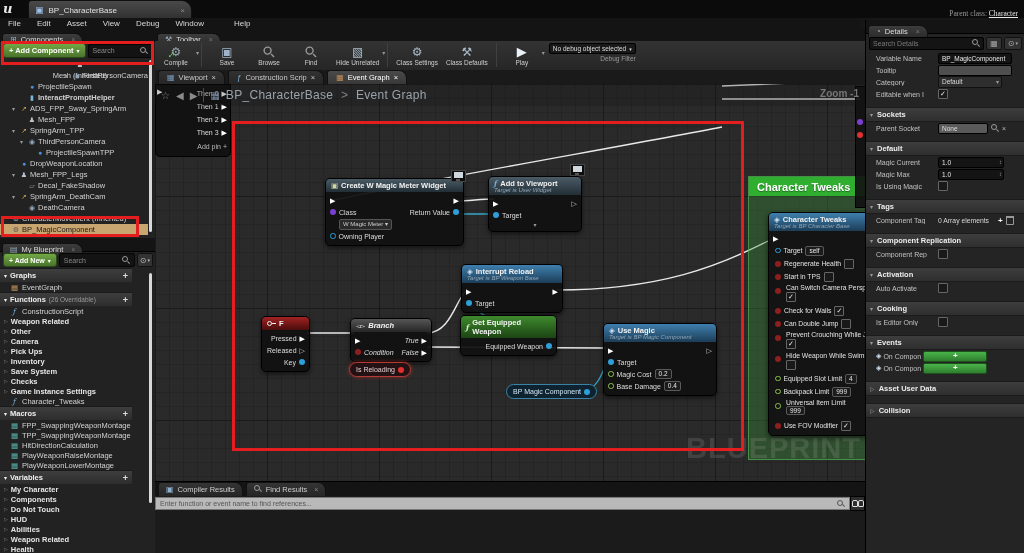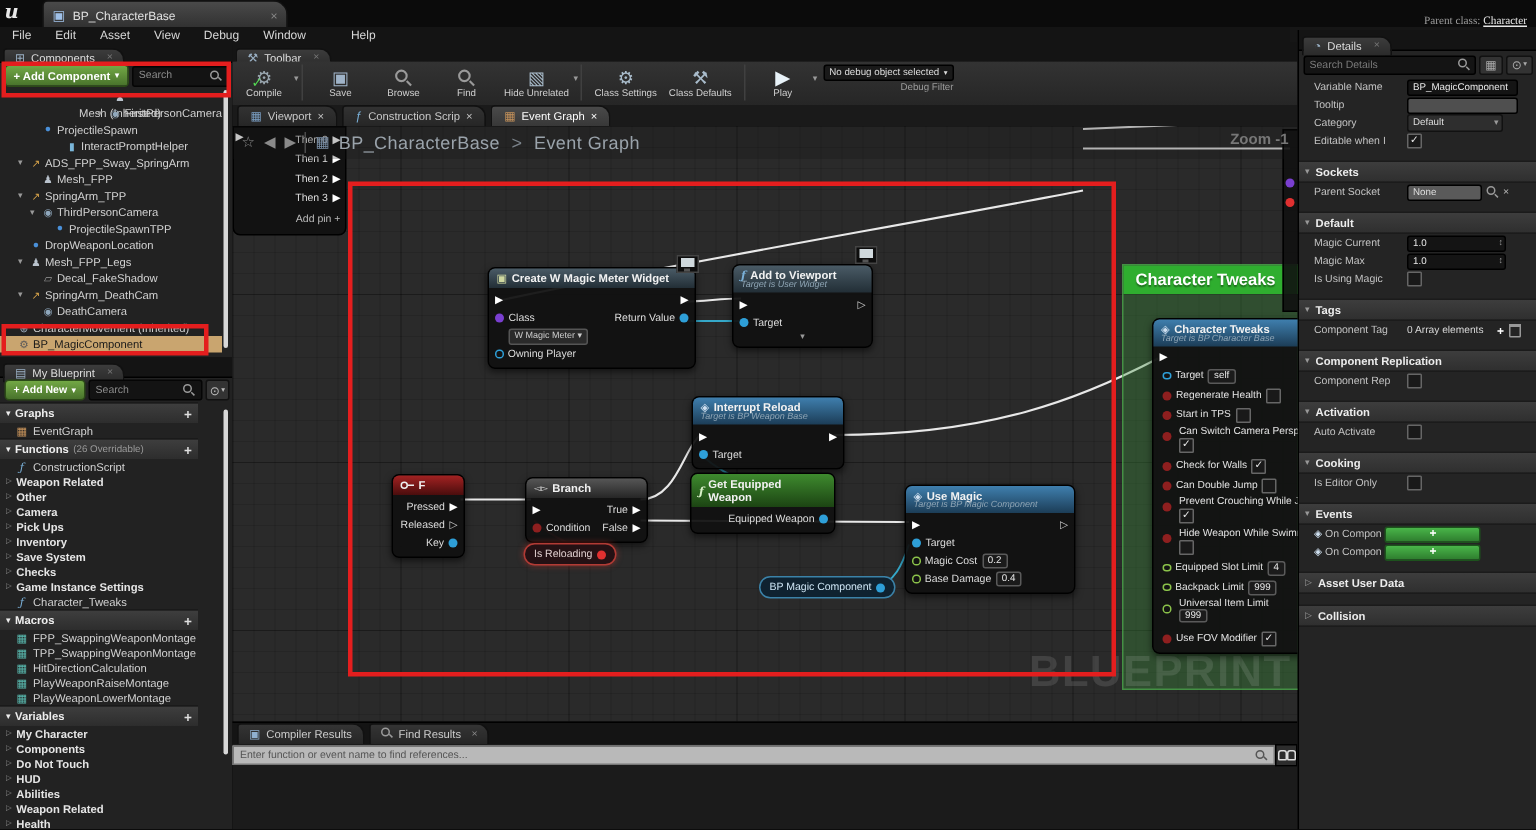--- a/index.html
+++ b/index.html
@@ -253,21 +253,21 @@
         <div class="crow" style="padding-left: 12px; justify-content: flex-end;">
           <span class="arr">▾</span>
           <span class="tico ti-camera">◉</span>
           <span class="lbl">FirstPersonCamera</span>
         </div>
         <div class="crow" style="padding-left: 20px;">
           <span class="arr"></span>
           <span class="tico ti-sphere">●</span>
           <span class="lbl">ProjectileSpawn</span>
         </div>
-        <div class="crow" style="padding-left: 36px;">
+        <div class="crow" style="padding-left: 20px; font-weight: bold;">
           <span class="arr"></span>
           <span class="tico ti-capsule">▮</span>
           <span class="lbl">InteractPromptHelper</span>
         </div>
         <div class="crow" style="padding-left: 12px;">
           <span class="arr">▾</span>
           <span class="tico ti-springarm">↗</span>
           <span class="lbl">ADS_FPP_Sway_SpringArm</span>
         </div>
         <div class="crow" style="padding-left: 20px;">
@@ -698,21 +698,21 @@
           <span>Released</span>
           <span class="exech">▷</span>
         </div>
         <div class="prow" style="justify-content:flex-end;">
           <span>Key</span>
           <span class="pdot c-blue"></span>
         </div>
       </div>
     </div>
 
-    <div class="node" style="left:195px;top:234px;width:80px;">
+    <div class="node" style="left:195px;top:234px;width:80px;font-style:italic;">
       <div class="nhead nh-gray">
         <span style="font-size:6px;color:#ddd;">◅▻</span>
         <span>Branch</span>
       </div>
       <div class="nbody">
         <div class="prow">
           <span class="exec">▶</span>
             <span class="sp"></span>
           <span>True</span>
           <span class="exec">▶</span>

